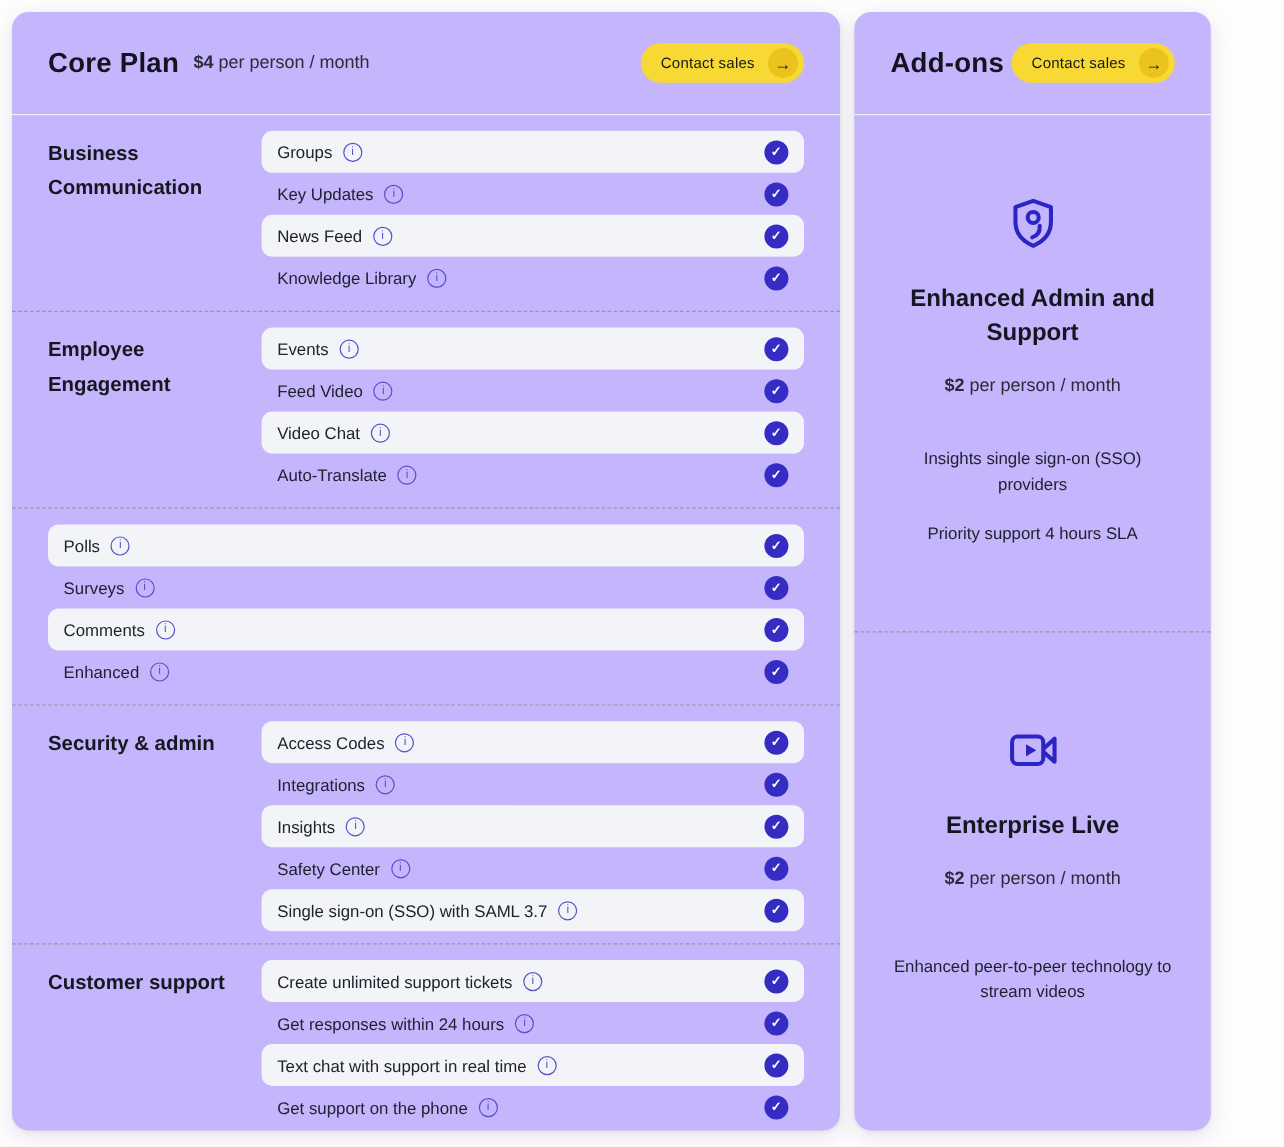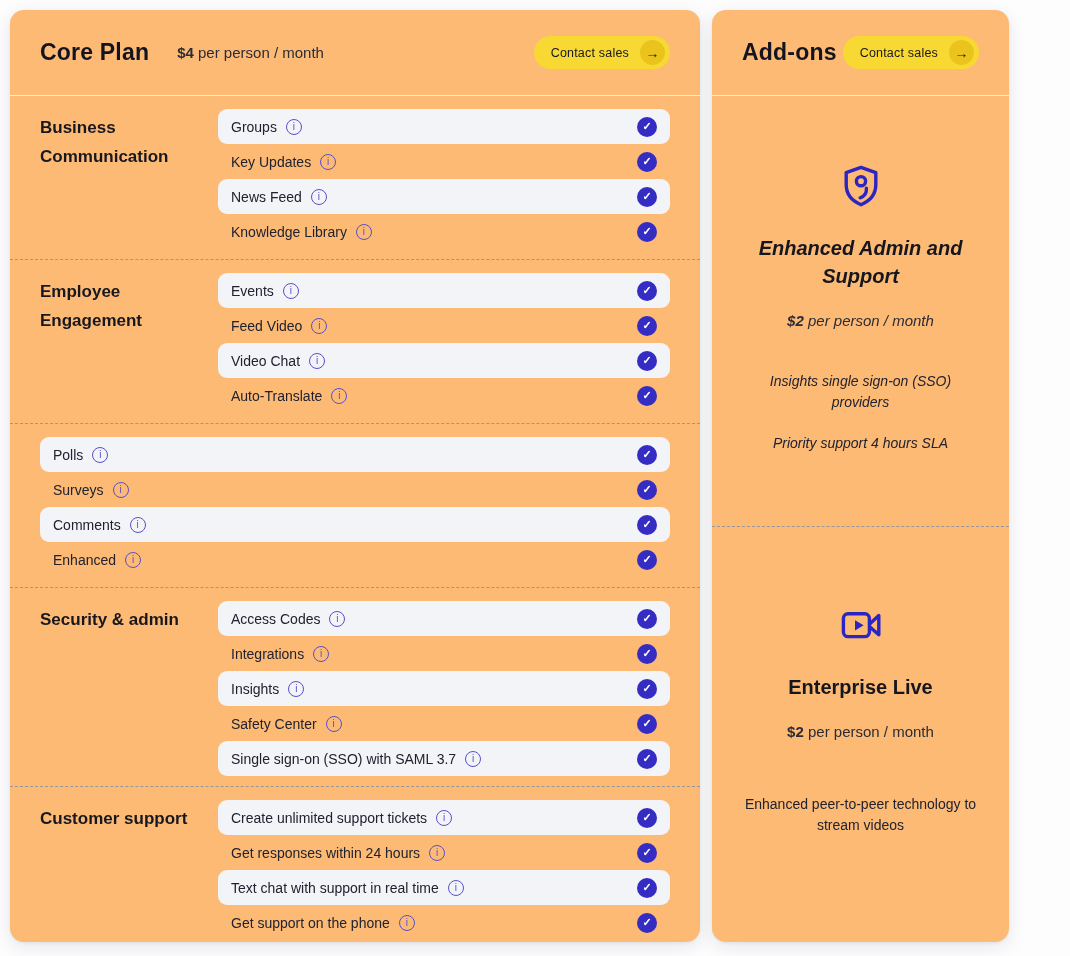--- a/index.html
+++ b/index.html
@@ -6,35 +6,35 @@
   html,body { margin:0; padding:0; }
   body {
     width:1070px; height:956px;
     background:#fdfdfe;
     font-family:"Liberation Sans", sans-serif;
     color:#1c1e2b;
   }
   .page { display:flex; gap:12px; padding:10px; align-items:flex-start; }
 
   .card {
-    background:#fdba74;
+    background:#c4b5fd;
     border-radius:14px;
     box-shadow:0 5px 18px rgba(25,25,60,.10), 0 1px 3px rgba(25,25,60,.06);
   }
   .card-left  { width:690px; height:932px; }
   .card-right { width:297px; height:932px; }
 
   
   .card-header {
     height:86px; display:flex; align-items:center;
     padding:0 30px;
     border-bottom:1px solid #f1f1f4;
   }
   .plan-title { font-size:23px; font-weight:bold; color:#131420; letter-spacing:.2px; }
-  .plan-price { margin-left:28px; font-size:15px; color:#2a2c38; }
+  .plan-price { margin-left:12px; font-size:15px; color:#2a2c38; }
   .price-amount { font-weight:bold; }
   .price-suffix { font-weight:normal; }
 
   .cta {
     margin-left:auto; display:flex; align-items:center; gap:11px;
     background:#f8d832; border:none; border-radius:999px;
     padding:4px 5px 4px 17px; height:33px; cursor:pointer;
     font-family:inherit;
   }
   .cta-label { font-size:12.5px; font-weight:normal; color:#17181d; letter-spacing:.2px; }
@@ -74,21 +74,21 @@
   }
   .check-icon {
     margin-left:auto; width:20px; height:20px; min-width:20px;
     border-radius:50%; background:#352cc3; color:#ffffff;
     display:flex; align-items:center; justify-content:center;
     font-size:11px; font-weight:bold;
   }
 
   
   .addon { text-align:center; padding:0 32px; }
-  .addon-1 { height:431px; border-bottom:1px dashed #97979e; padding-top:66px;font-style:italic; }
+  .addon-1 { height:431px; border-bottom:1px dashed #97979e; padding-top:66px; }
   .addon-2 { padding-top:74px; }
   .addon-icon { display:inline-block; margin-bottom:20px; }
   .addon-title {
     font-size:20px; font-weight:bold; color:#15161e;
     line-height:28px; max-width:246px; margin:0 auto;
   }
   .addon-price { margin-top:22px; font-size:15px; color:#2a2c38; }
   .addon-features { margin-top:42px; display:flex; flex-direction:column; gap:20px; }
   .addon-2 .addon-features { margin-top:54px; }
   .addon-feature { font-size:14px; color:#20222f; line-height:21px; }

